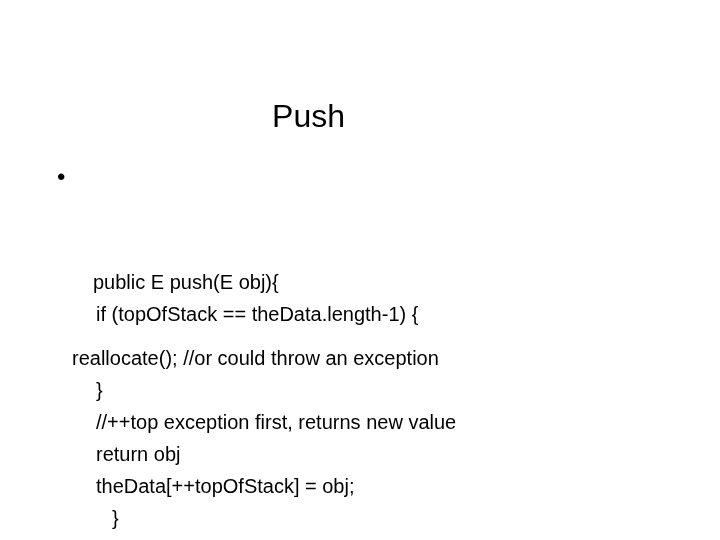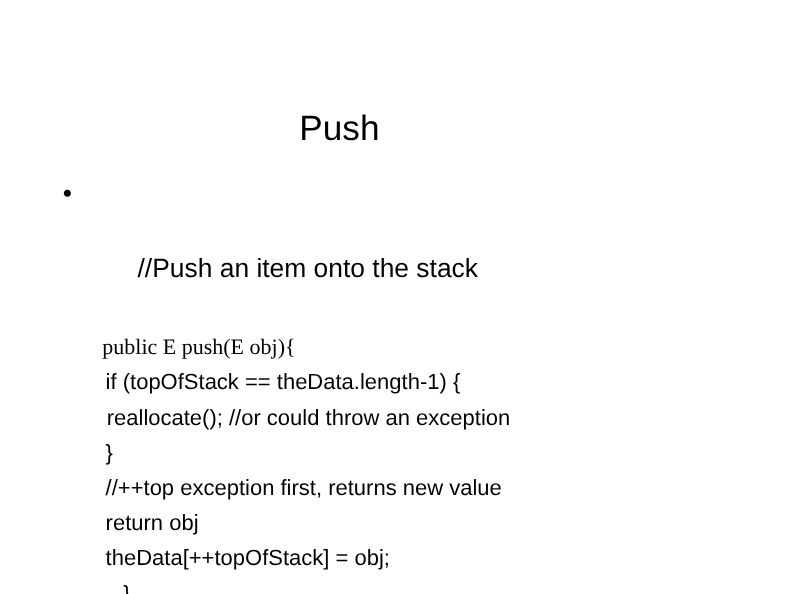--- a/index.html
+++ b/index.html
@@ -52,37 +52,36 @@
   }
   .code-lines {
     margin-top: 4px;
   }
   .code-line {
     font-size: 20px;
     line-height: 32px;
     white-space: pre;
     color: #000000;
   }
-  .ind-0 { padding-left: 93px; font-family: Liberation Serif, serif; }
+  .ind-0 { padding-left: 93px; }
   .ind-1 { padding-left: 96px; }
-  .ind-2 { padding-left: 97px; }
+  .ind-2 { padding-left: 72px; margin-top: 12px; }
   .ind-close { padding-left: 112px; }
 </style>
 </head>
 <body>
 
 <div class="slide">
 
   <h1 class="slide-title">Push</h1>
 
   <div class="body-block">
 
     <div class="bullet-row">
       <span class="bullet-dot">•</span>
-      <span>//Push an item onto the stack</span>
     </div>
 
     <div class="code-lines">
         <div class="code-line ind-0">public E push(E obj){</div>
         <div class="code-line ind-1">if (topOfStack == theData.length-1) {</div>
         <div class="code-line ind-2">reallocate(); //or could throw an exception</div>
         <div class="code-line ind-1">}</div>
         <div class="code-line ind-1">//++top exception first, returns new value</div>
         <div class="code-line ind-1">return obj</div>
         <div class="code-line ind-1">theData[++topOfStack] = obj;</div>

